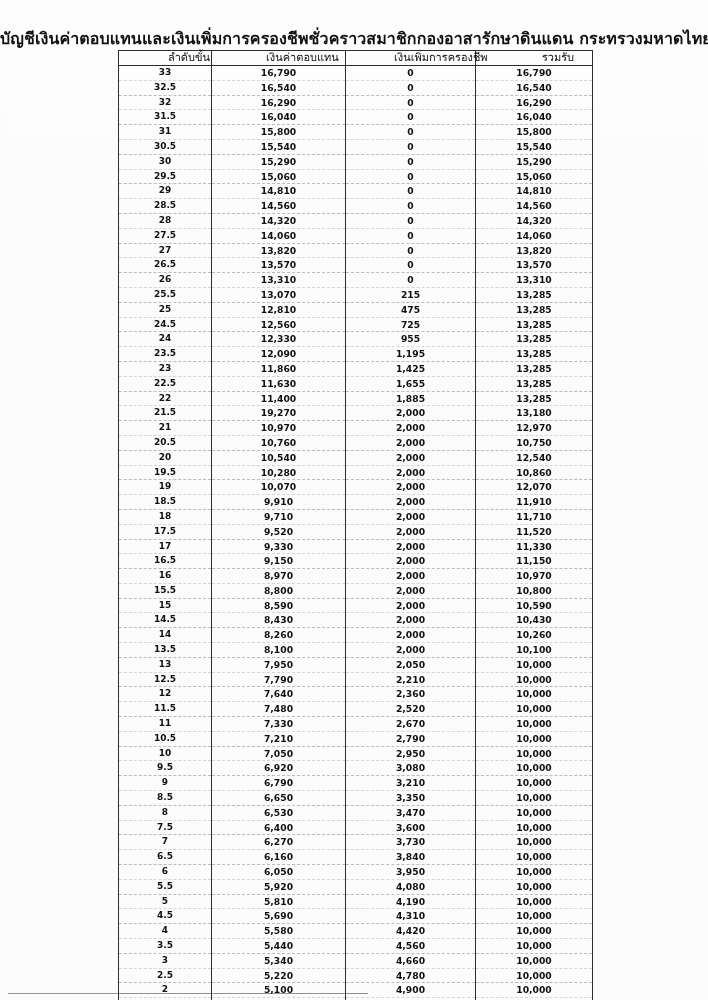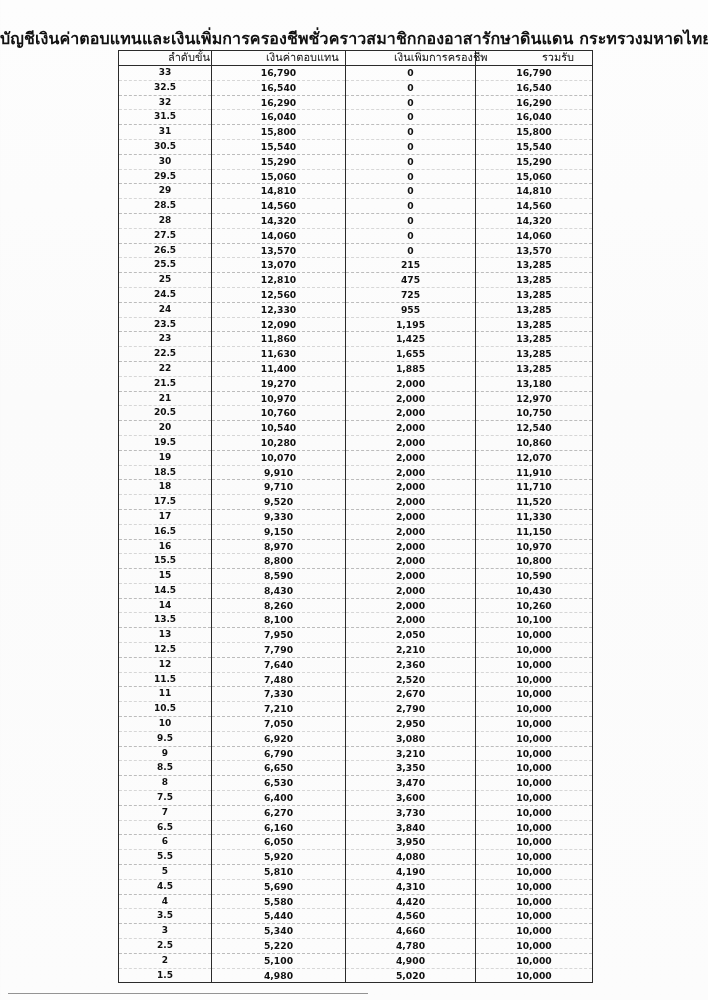--- a/index.html
+++ b/index.html
@@ -198,24 +198,36 @@
             <td class="cell-num">0</td>
             <td class="cell-num">14,320</td>
           </tr>
           <tr>
             <td class="cell-rank">27.5</td>
             <td class="cell-num">14,060</td>
             <td class="cell-num">0</td>
             <td class="cell-num">14,060</td>
           </tr>
           <tr>
+            <td class="cell-rank">27</td>
+            <td class="cell-num">13,820</td>
+            <td class="cell-num">0</td>
+            <td class="cell-num">13,820</td>
+          </tr>
+          <tr>
             <td class="cell-rank">26.5</td>
             <td class="cell-num">13,570</td>
             <td class="cell-num">0</td>
             <td class="cell-num">13,570</td>
+          </tr>
+          <tr>
+            <td class="cell-rank">26</td>
+            <td class="cell-num">13,310</td>
+            <td class="cell-num">0</td>
+            <td class="cell-num">13,310</td>
           </tr>
           <tr>
             <td class="cell-rank">25.5</td>
             <td class="cell-num">13,070</td>
             <td class="cell-num">215</td>
             <td class="cell-num">13,285</td>
           </tr>
           <tr>
             <td class="cell-rank">25</td>
             <td class="cell-num">12,810</td>

